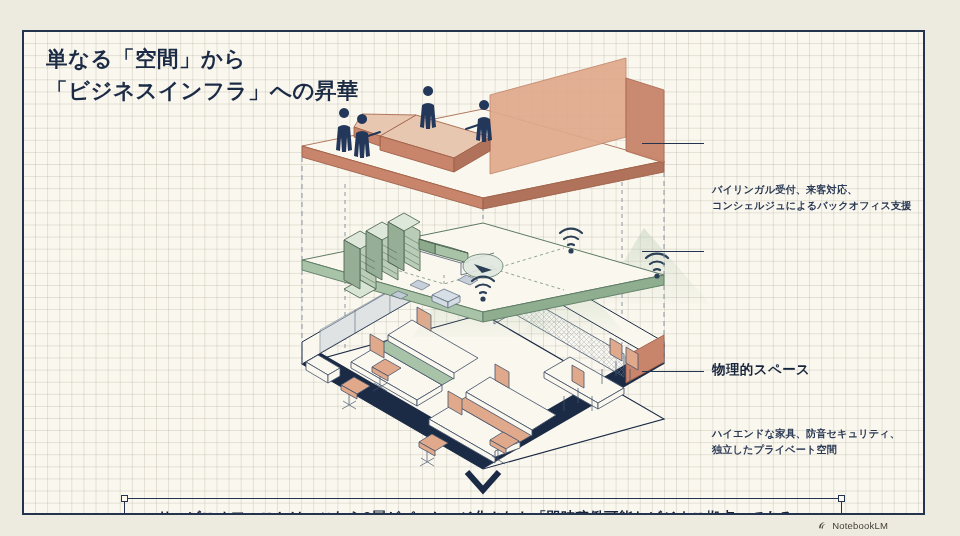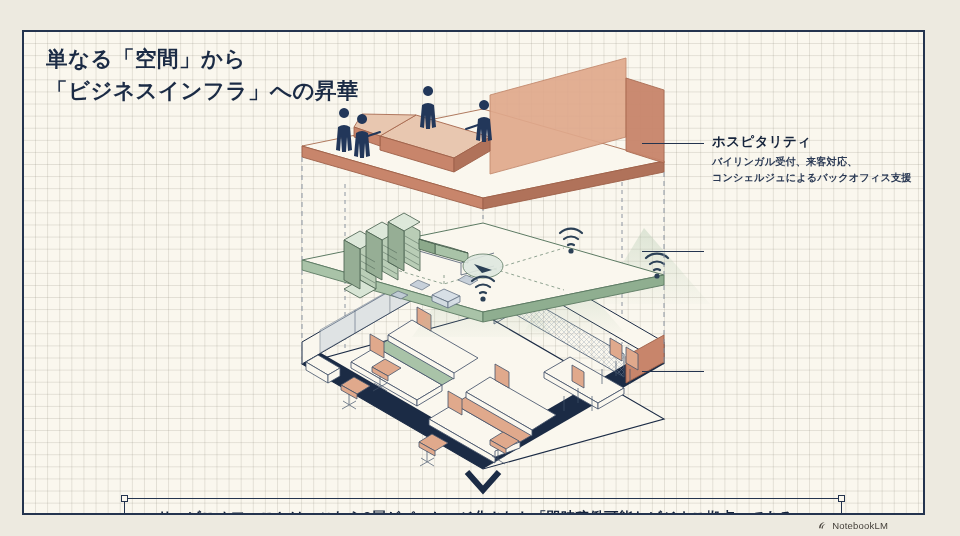--- a/index.html
+++ b/index.html
@@ -45,21 +45,21 @@
   .callout .lead{
     position:absolute;left:-70px;top:9px;width:62px;height:0;
     border-top:1.4px solid #24344F;
   }
   .callout .hd{
     color:#16243C;font-size:13.5px;font-weight:bold;letter-spacing:.4px;
     line-height:1.2;margin:0 0 4px 0;
   }
   .callout .bd{
     color:#2B3A55;font-size:10.2px;font-weight:bold;line-height:1.52;
-    letter-spacing:.1px;white-space:pre-line;
+    letter-spacing:.1px;white-space:pre-line;margin-top:48px;
   }
   #c0{top:102px}
   #c1{top:210px}
   #c2{top:330px}
 
   
   #caption{
     position:absolute;left:100px;top:466px;width:718px;height:38px;
     border:1.6px solid #24344F;box-sizing:border-box;
     display:flex;align-items:center;justify-content:center;
@@ -358,31 +358,33 @@
         <line x1="640" y1="253" x2="640" y2="332"></line>
       </g>
 
       <g>
         <path d="M443 440 L459 458 L475 440" fill="none" stroke="#1B2B45" stroke-width="6" stroke-linecap="butt" stroke-linejoin="miter"></path>
       </g>
     </svg>
 
     <div class="callout" id="c0">
       <div class="lead"></div>
-      <div class="hd">ホスピタリティ</div>
       <div class="bd">バイリンガル受付、来客対応、
 コンシェルジュによるバックオフィス支援</div>
     </div>
 
     <div class="callout" id="c1">
       <div class="lead"></div>
     </div>
 
     <div class="callout" id="c2">
       <div class="lead"></div>
+      <div class="hd">物理的スペース</div>
+      <div class="bd">ハイエンドな家具、防音セキュリティ、
+独立したプライベート空間</div>
     </div>
 
     <div id="caption">
       <span class="hdl tl"></span>
       <span class="hdl tr"></span>
 
       <span class="txt">サービスオフィスとは、これら3層がパッケージ化された「即時稼働可能なビジネス拠点」である。</span>
     </div>
   </div>
 

